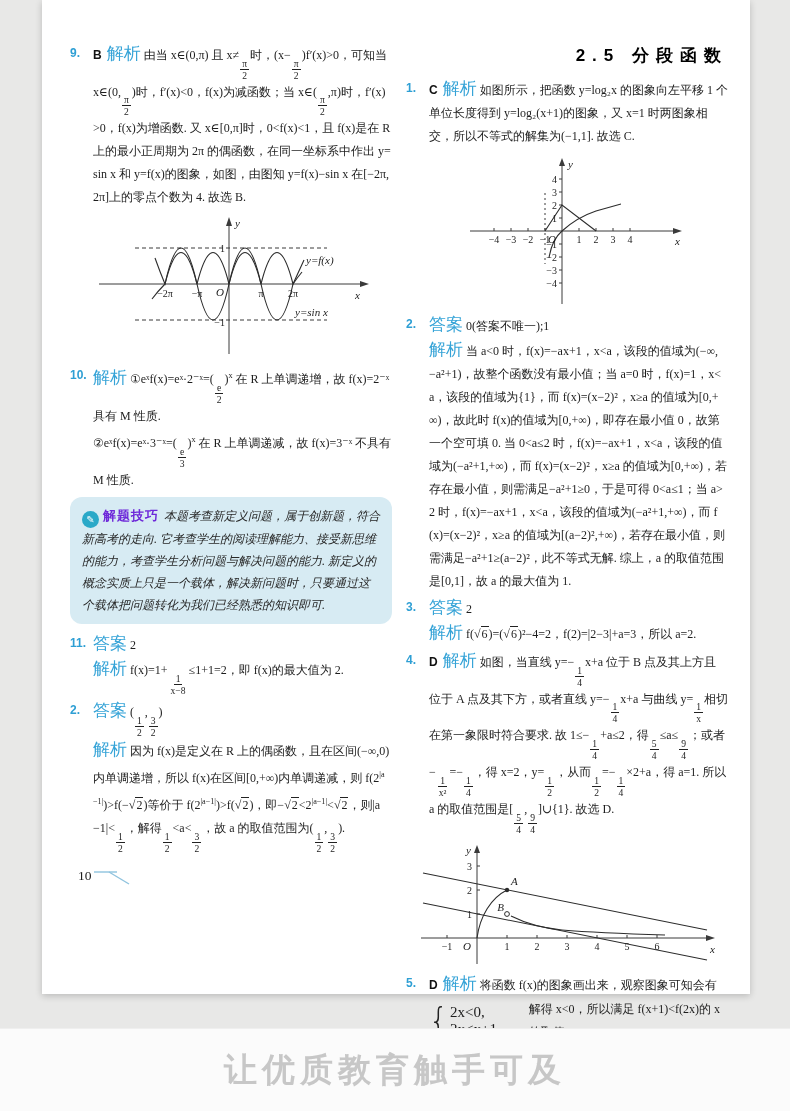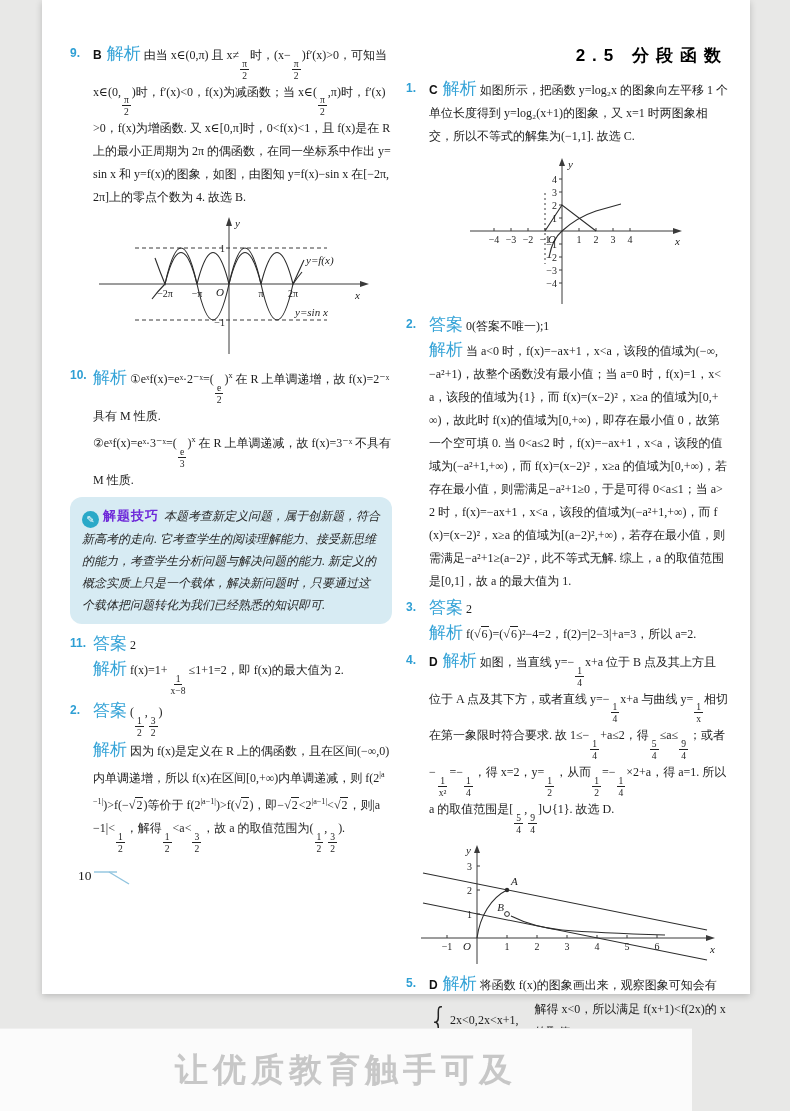--- a/index.html
+++ b/index.html
@@ -54,26 +54,26 @@
             font-size:10px;font-style:normal;margin-right:4px;vertical-align:-3px}
   .tip-title{font-style:normal;font-family:"Liberation Sans","DejaVu Sans",sans-serif;
              font-weight:bold;color:#6d28d9;font-size:13px;margin-right:5px;letter-spacing:1px}
   
   .sec-title{text-align:right;font-family:"Liberation Sans","DejaVu Sans",sans-serif;
              font-weight:bold;font-size:17px;letter-spacing:7px;margin:2px 0 10px 0;color:#000}
   
   .case-row{display:flex;align-items:center;margin:1px 0}
   .brace{font-family:"DejaVu Sans",sans-serif;font-size:30px;font-weight:300;
          transform:scaleY(1.2);margin-right:2px;color:#222}
-  .case-lines{display:flex;flex-direction:row;line-height:17px;font-size:12px;margin-right:16px}
+  .case-lines{display:flex;flex-direction:column;line-height:17px;font-size:15px;margin-right:28px}
   
   .pagenum-row{display:flex;align-items:flex-start;gap:2px;margin-top:14px;margin-left:8px}
   .pagenum{font-size:13.5px}
   
-  .footer{position:absolute;left:0;top:1028px;width:692px;height:83px;background:#fbfbfb;
+  .footer{position:absolute;left:0;top:1028px;width:790px;height:83px;background:#fbfbfb;
           display:flex;align-items:center;justify-content:center;border-top:1px solid #efefef}
   .slogan{font-family:"Liberation Sans","DejaVu Sans",sans-serif;font-weight:bold;
           font-size:33px;color:#c7c7c7;letter-spacing:5px}
 </style>
 </head>
 <body>
 
 <div class="sheet">
   <div class="cols">
 

